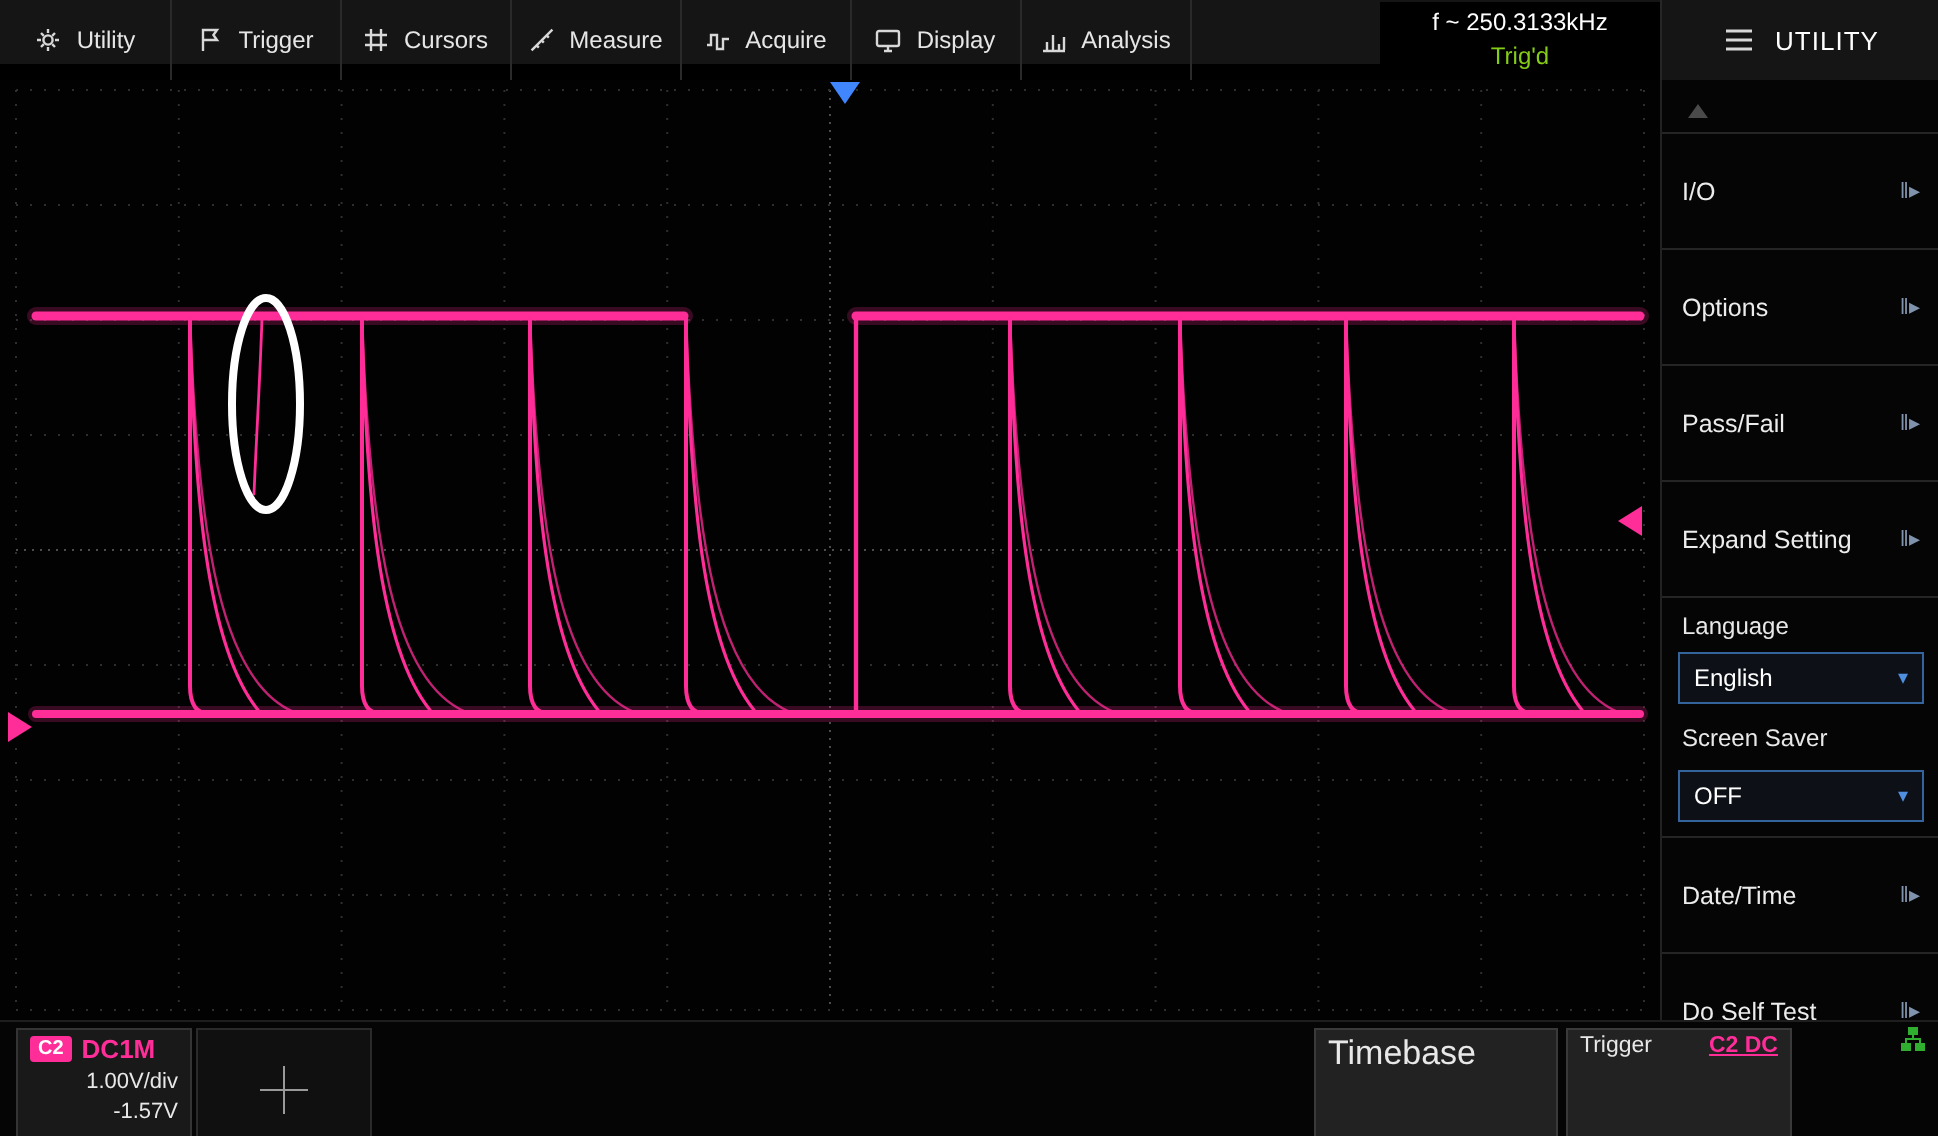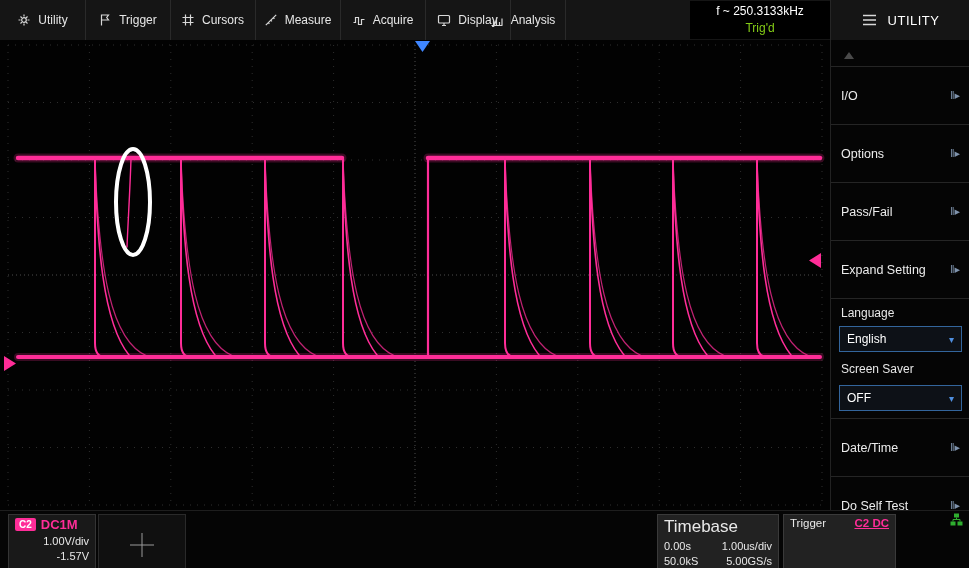--- a/index.html
+++ b/index.html
@@ -1,20 +1,20 @@
 <!DOCTYPE html>
 <html><head>
 <meta charset="utf-8">
 <style>
   html,body{margin:0;padding:0;background:#000;}
   .app{position:relative;width:969px;height:568px;background:#000;overflow:hidden;
        font-family:"Liberation Sans",sans-serif;-webkit-font-smoothing:antialiased;}
 
   
-  .topbar{position:absolute;left:0;top:0;width:969px;height:40px;background:#151515;}
+  .topbar{position:absolute;left:0;top:0;width:969px;height:32px;background:#151515;}
   .menu-item{position:absolute;top:0;height:40px;width:85px;display:flex;align-items:center;
              justify-content:center;gap:7px;border-right:1px solid #2a2a2a;color:#e6e6e6;
              font-size:12px;cursor:default;}
   .mi-icon svg{display:block;}
   .freq-box{position:absolute;left:690px;top:1px;width:140px;height:38px;background:#000;
             display:flex;flex-direction:column;align-items:center;justify-content:center;
             font-size:12px;color:#fff;line-height:1.4;}
   .trigd{color:#84cc16;}
   .sidebar-header{position:absolute;left:830px;top:0;width:139px;height:40px;display:flex;
                   align-items:center;justify-content:center;gap:11px;color:#fff;font-size:13px;
@@ -120,21 +120,21 @@
     <div class="menu-item" style="left:425px">
       <span class="mi-icon">
         <svg width="14" height="14" viewBox="0 0 14 14" stroke="#d8d8d8" fill="none" stroke-width="1.2">
           <rect x="1.5" y="2.5" width="11" height="7.5" rx="1"></rect>
             <path d="M5 12.5h4M7 10v2.5"></path>
         </svg>
         </span>
       <span>Display</span>
     </div>
 
-    <div class="menu-item" style="left:480px">
+    <div class="menu-item" style="left:510px">
       <span class="mi-icon">
         <svg width="14" height="14" viewBox="0 0 14 14" stroke="#d8d8d8" fill="none" stroke-width="1.2">
           <path d="M1.5 12.5h11M3.5 12V8M6.5 12V4.5M9.5 12V9M12 12V5.5"></path>
         </svg>
         </span>
       <span>Analysis</span>
     </div>
 
     <div class="freq-box">
       <div>f ~ 250.3133kHz</div>
@@ -279,26 +279,20 @@
     <div class="box cross-box">
       <span>
         <svg width="30" height="30" viewBox="0 0 30 30">
             <path d="M15 3v24M3 15h24" stroke="#9a9a9a" stroke-width="1"></path>
           </svg>
       </span>
     </div>
 
     <div class="box tb-box">
       <div class="tb-title">Timebase</div>
-      <div class="kv-grid">
-        <span>0.00s</span>
-        <span class="r">1.00us/div</span>
-        <span>50.0kS</span>
-        <span class="r">5.00GS/s</span>
-      </div>
     </div>
 
     <div class="box trig-box">
       <div class="trig-head">
         <span>Trigger</span>
         <span class="trig-src">C2 DC</span>
       </div>
     </div>
 
 

